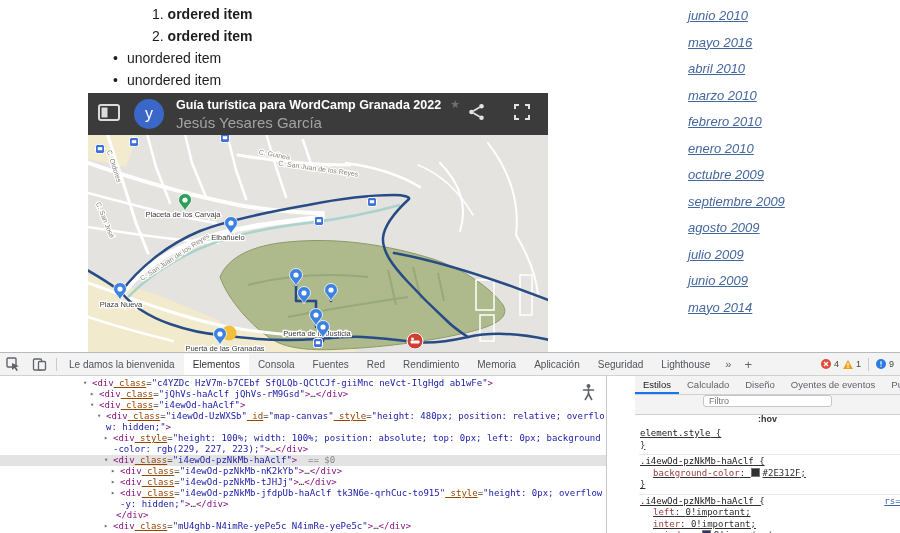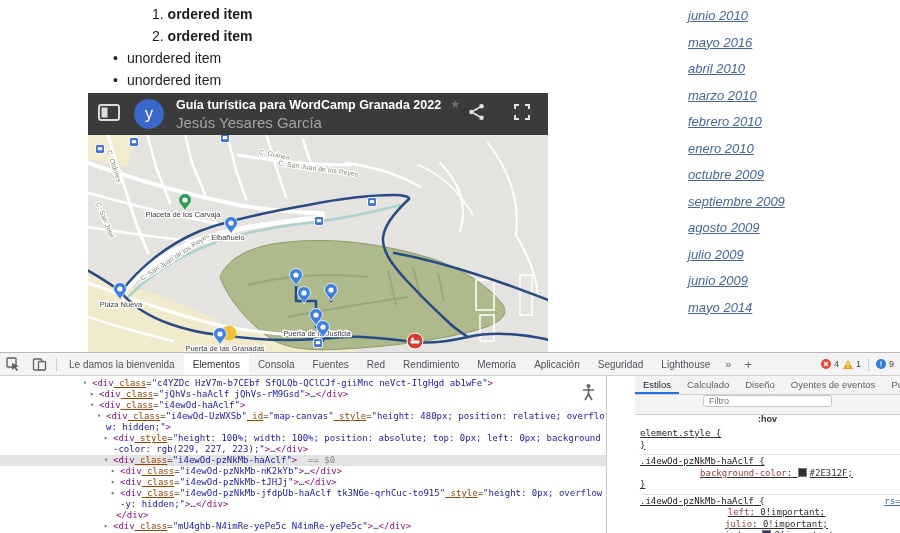--- a/index.html
+++ b/index.html
@@ -68,21 +68,21 @@
              align-items:center;padding:0 5px;gap:7px;box-sizing:border-box;flex-direction:column;}
   .filter-input{flex:1;height:13px;font-size:9px;border:1px solid #c5c5c5;border-radius:3px;
                 padding:0 5px;color:#333;background:#fff;font-family:"Liberation Sans",sans-serif;min-width:0;}
   .hov{font-size:9px;font-weight:700;color:#333;cursor:pointer;}
   .sp-content{flex:1;overflow:hidden;font-family:"DejaVu Sans Mono",monospace;font-size:9px;
               line-height:11.5px;color:#303030;padding:12px 0 0 4px;}
   .rule{border-bottom:1px solid #e6e6e6;padding:1px 0 3px 1px;position:relative;text-decoration:underline;}
   .sel-line{position:relative;}
   .sel{color:#222;}
   .src-link{position:absolute;right:-6px;top:0;color:#3b69b0;text-decoration:underline;cursor:pointer;}
-  .prop-line{padding-left:13px;text-align:center;}
+  .prop-line{padding-left:13px;}
   .pname{color:#9a3b3b;}
   .pval{color:#303030;}
   .swatch{display:inline-block;width:7px;height:7px;border:1px solid #777;margin-right:3px;vertical-align:-1px;}
 </style>
 </head>
 <body>
 
 <div class="ordered-list">
     <div class="oli"><span class="num">1. </span><span class="btxt">ordered item</span></div>
     <div class="oli"><span class="num">2. </span><span class="btxt">ordered item</span></div>
@@ -384,19 +384,19 @@
             <div class="close-line">}</div>
           </div>
           <div class="rule">
             <div class="sel-line"><span class="sel">.i4ewOd-pzNkMb-haAclf</span> {</div>
             <div class="prop-line"><span class="pname">background-color</span>: <span class="swatch" style="background: rgb(46, 49, 47);"></span><span class="pval">#2E312F;</span></div>
             <div class="close-line">}</div>
           </div>
           <div class="rule">
             <div class="sel-line"><span class="sel">.i4ewOd-pzNkMb-haAclf</span> {<span class="src-link">rs=A</span></div>
             <div class="prop-line"><span class="pname">left</span>: <span class="pval">0!important;</span></div>
-            <div class="prop-line"><span class="pname">julio</span>: <span class="pval">0!important;</span></div>
+            <div class="prop-line"><span class="pname">inter</span>: <span class="pval">0!important;</span></div>
             <div class="prop-line"><span class="pname">z-index</span>: <span class="swatch" style="background: rgb(48, 51, 107);"></span><span class="pval">9!important;</span></div>
           </div>
         </div>
     </div>
   </div>
 </div>
 
 </body></html>

